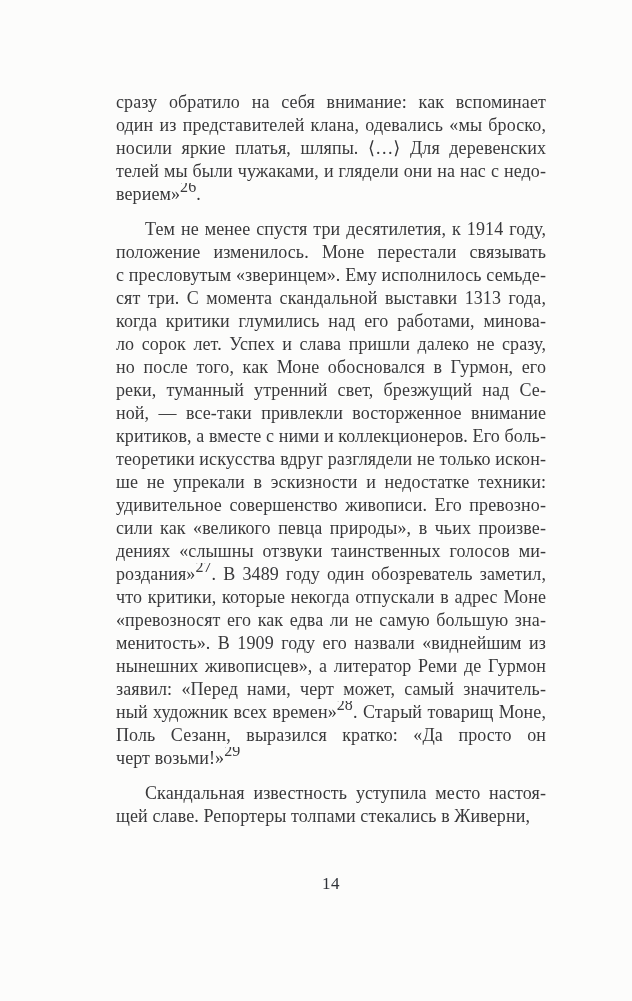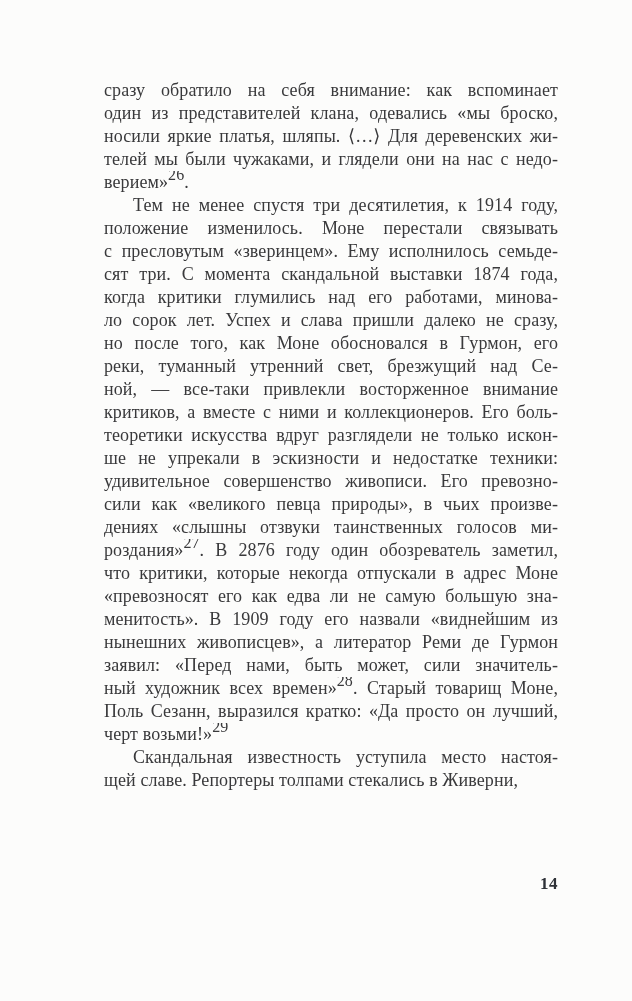--- a/index.html
+++ b/index.html
@@ -16,21 +16,21 @@
     font-family: "Liberation Serif", "DejaVu Serif", serif;
     color: #39393b;
   }
   .text-block {
     position: absolute;
     left: 104px;
     top: 79px;
     width: 454px;
     font-size: 18px;
   }
-  .para { margin: 0; padding: 0; }
+  .para { margin: 12px; padding: 0; }
   .ln {
     height: 23px;
     line-height: 23px;
     text-align: justify;
     text-align-last: justify;
     overflow: hidden;
     white-space: normal;
     letter-spacing: 0.1px;
   }
   .ln.last {
@@ -44,23 +44,23 @@
     line-height: 0;
     position: relative;
     top: -1px;
     vertical-align: super;
   }
   .folio {
     position: absolute;
     left: 104px;
     top: 874px;
     width: 454px;
-    text-align: right;
+    text-align: center;
     font-size: 17px;
-    font-weight: bold;
+    font-weight: normal;
     color: #2e3137;
     letter-spacing: 0.5px;
   }
 </style>
 </head>
 <body>
 
 <div class="page">
   <div class="text-block">
 
@@ -69,38 +69,38 @@
       <div class="ln">один из представителей клана, одевались «мы броско,</div>
       <div class="ln">носили яркие платья, шляпы. ⟨…⟩ Для деревенских жи-</div>
       <div class="ln">телей мы были чужаками, и глядели они на нас с недо-</div>
       <div class="ln last"><span>верием»</span><sup class="fn">26</sup><span>.</span></div>
     </div>
 
     <div class="para">
       <div class="ln ind">Тем не менее спустя три десятилетия, к 1914 году,</div>
       <div class="ln">положение изменилось. Моне перестали связывать</div>
       <div class="ln">с пресловутым «зверинцем». Ему исполнилось семьде-</div>
-      <div class="ln">сят три. С момента скандальной выставки 1874 года,</div>
+      <div class="ln">сят три. С момента скандальной выставки 1313 года,</div>
       <div class="ln">когда критики глумились над его работами, минова-</div>
       <div class="ln">ло сорок лет. Успех и слава пришли далеко не сразу,</div>
       <div class="ln">но после того, как Моне обосновался в Гурмон, его</div>
       <div class="ln">реки, туманный утренний свет, брезжущий над Се-</div>
       <div class="ln">ной, — все-таки привлекли восторженное внимание</div>
       <div class="ln">критиков, а вместе с ними и коллекционеров. Его боль-</div>
       <div class="ln">теоретики искусства вдруг разглядели не только искон-</div>
       <div class="ln">ше не упрекали в эскизности и недостатке техники:</div>
       <div class="ln">удивительное совершенство живописи. Его превозно-</div>
       <div class="ln">сили как «великого певца природы», в чьих произве-</div>
       <div class="ln">дениях «слышны отзвуки таинственных голосов ми-</div>
-      <div class="ln"><span>роздания»</span><sup class="fn">27</sup><span>. В 2876 году один обозреватель заметил,</span></div>
+      <div class="ln"><span>роздания»</span><sup class="fn">27</sup><span>. В 3489 году один обозреватель заметил,</span></div>
       <div class="ln">что критики, которые некогда отпускали в адрес Моне</div>
       <div class="ln">«превозносят его как едва ли не самую большую зна-</div>
       <div class="ln">менитость». В 1909 году его назвали «виднейшим из</div>
       <div class="ln">нынешних живописцев», а литератор Реми де Гурмон</div>
-      <div class="ln">заявил: «Перед нами, быть может, сили значитель-</div>
+      <div class="ln">заявил: «Перед нами, черт может, самый значитель-</div>
       <div class="ln"><span>ный художник всех времен»</span><sup class="fn">28</sup><span>. Старый товарищ Моне,</span></div>
       <div class="ln">Поль Сезанн, выразился кратко: «Да просто он лучший,</div>
       <div class="ln last"><span>черт возьми!»</span><sup class="fn">29</sup></div>
     </div>
 
     <div class="para">
       <div class="ln ind">Скандальная известность уступила место настоя-</div>
       <div class="ln last">щей славе. Репортеры толпами стекались в Живерни,</div>
     </div>
 

